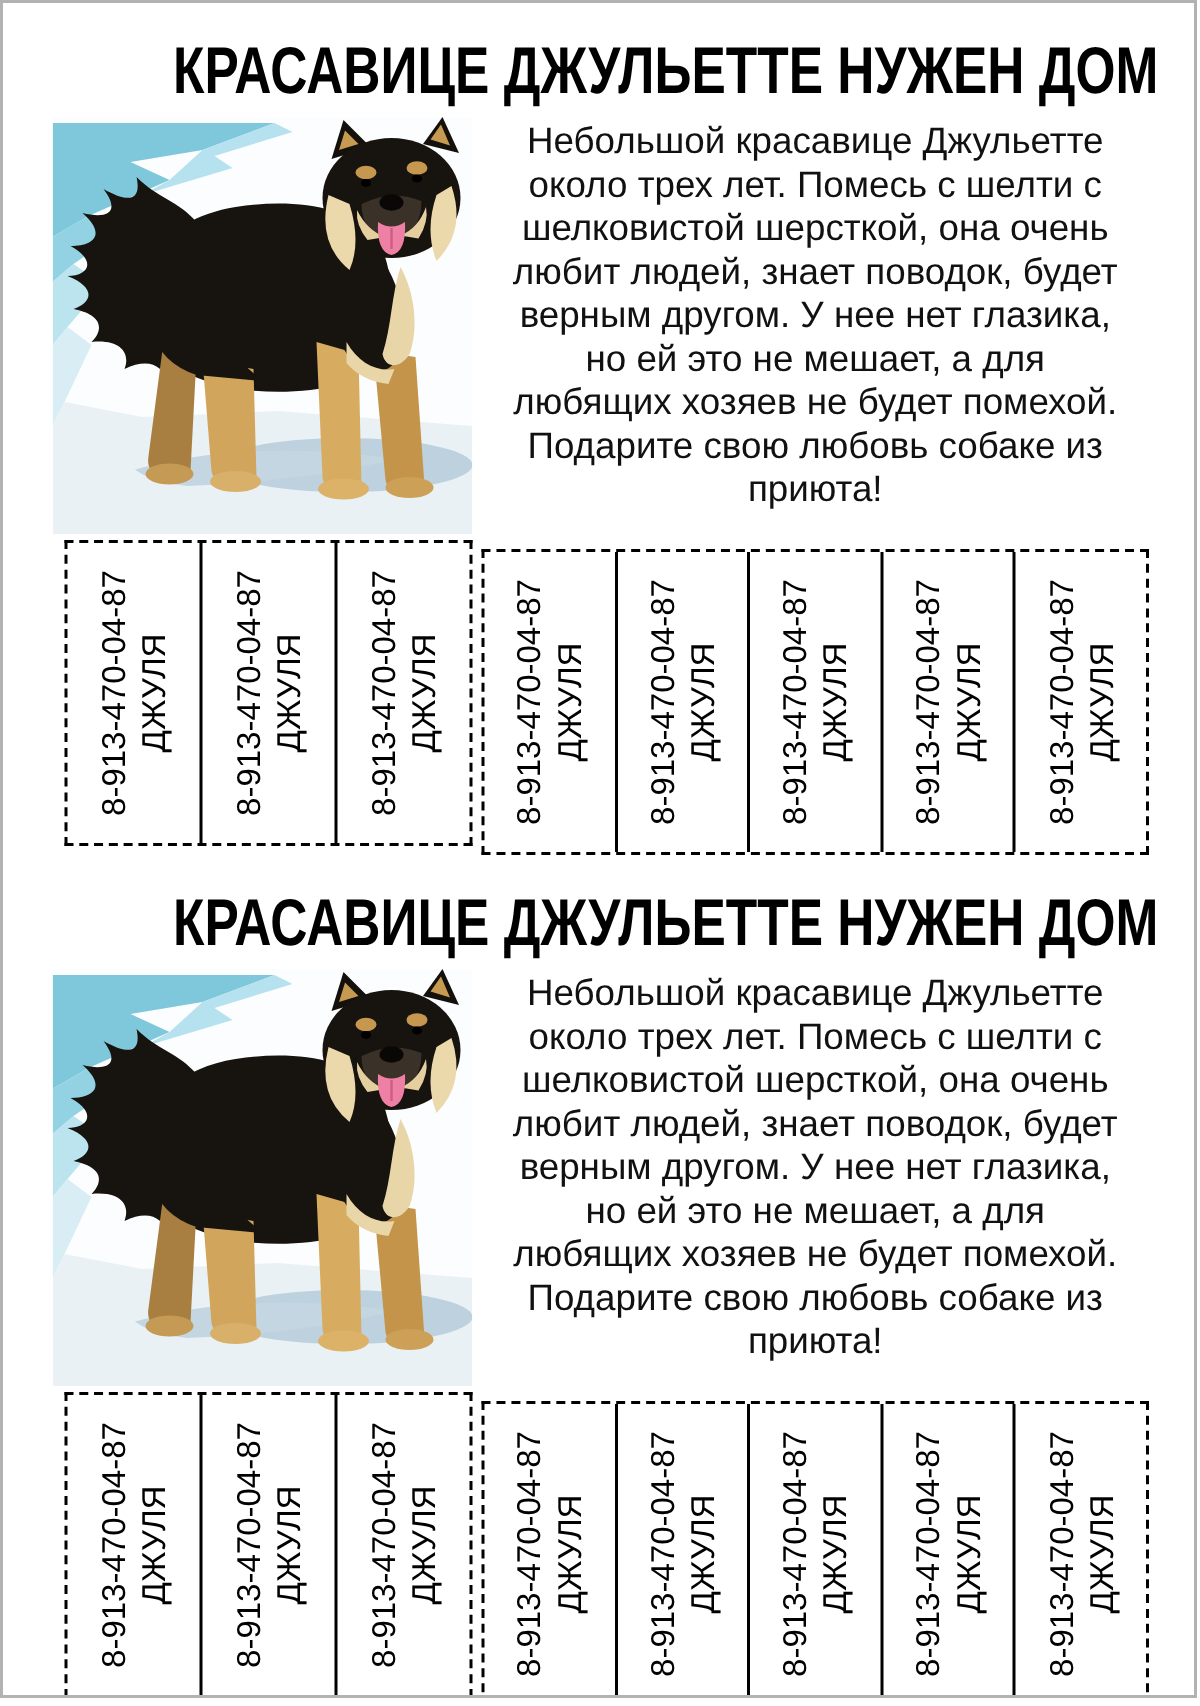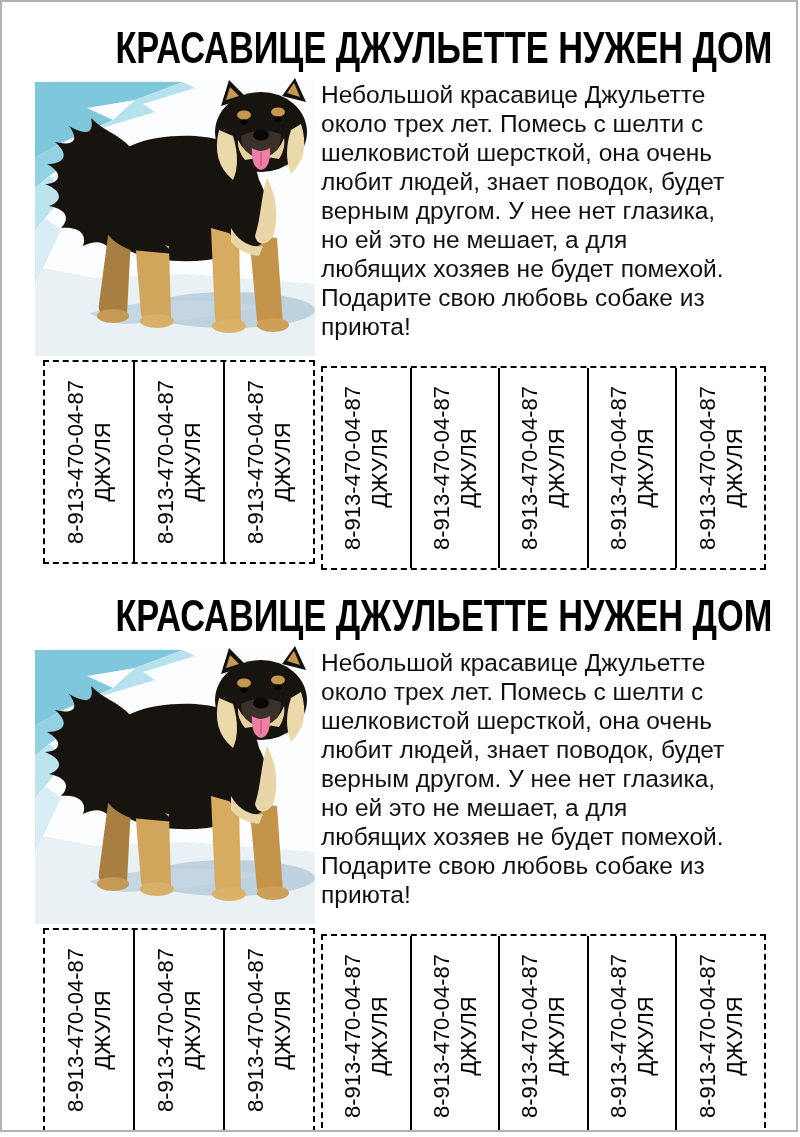--- a/index.html
+++ b/index.html
@@ -43,20 +43,21 @@
     flex: none;
     overflow: hidden;
   }
   .photo svg { display: block; }
   .desc {
     flex: 1;
     padding-left: 6px;
     margin-top: 2px;
     font-size: 24.5px;
     line-height: 29px;
+    text-align: center;
     white-space: pre-line;
     color: #111;
   }
   .strip {
     display: flex;
     align-items: flex-start;
     margin-top: 4px;
   }
   .group {
     display: flex;

